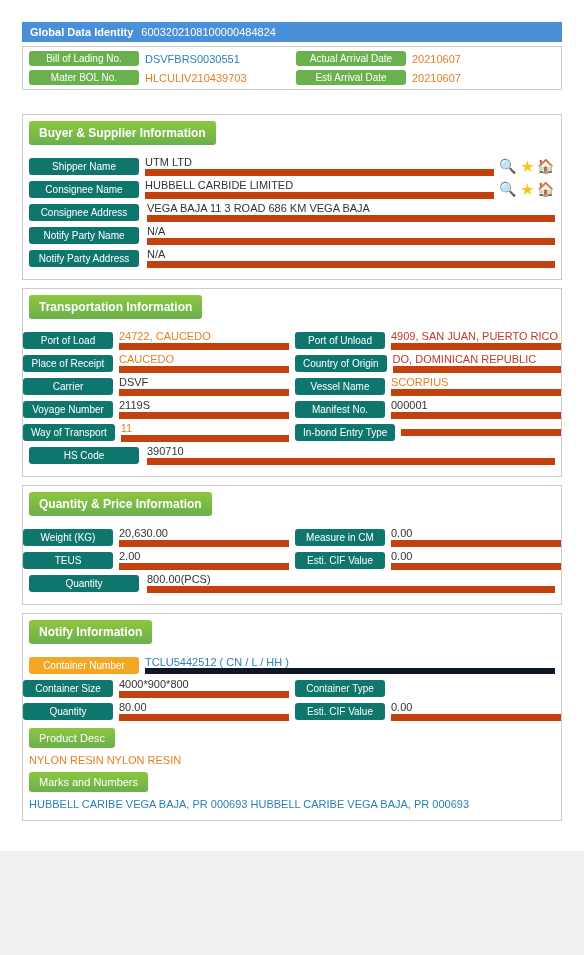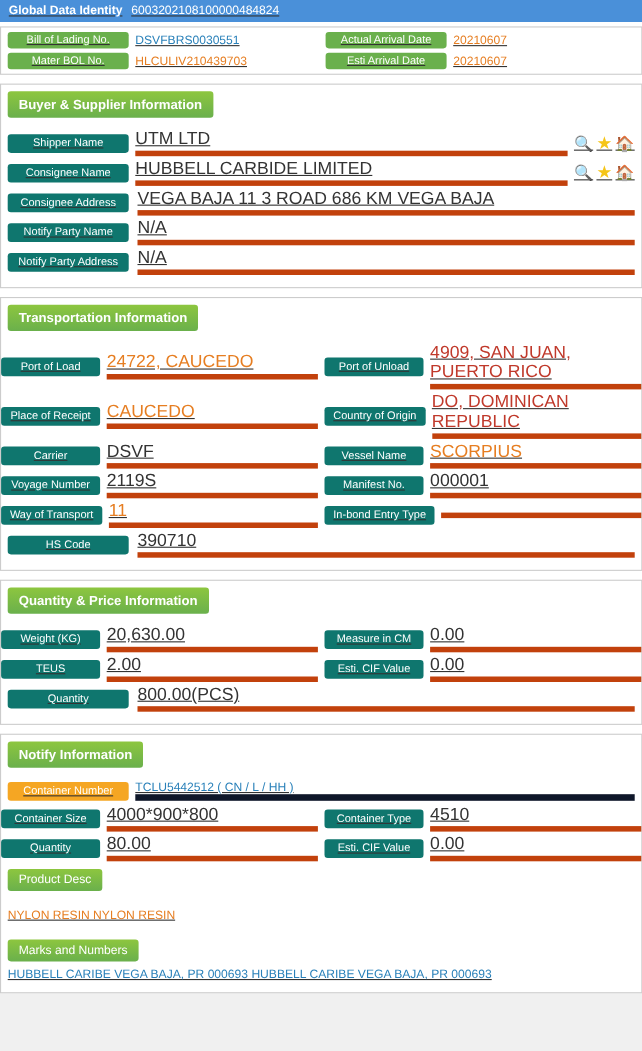--- a/index.html
+++ b/index.html
@@ -6,22 +6,21 @@
     body {
       font-family: Arial, sans-serif;
       font-size: 12px;
       background: #f0f0f0;
       color: #333;
       width: 584px;
     }
     .page-wrapper {
       background: #fff;
       width: 584px;
-      padding: 0;
-      text-decoration: underline;
+      padding: 22px;
     }
 
     
     .global-section {
       background: #4a90d9;
       color: #fff;
       padding: 4px 8px;
       margin-bottom: 4px;
       font-size: 11px;
       display: flex;
@@ -30,21 +29,21 @@
     .global-label {
       font-weight: bold;
       margin-right: 8px;
       white-space: nowrap;
     }
     .global-value { color: #fff; }
 
     .top-fields {
       border: 1px solid #ccc;
       padding: 4px 6px;
-      margin-bottom: 8px;
+      margin-bottom: 24px;
       display: grid;
       grid-template-columns: 1fr 1fr;
       gap: 4px 8px;
     }
     .top-field-row {
       display: flex;
       align-items: center;
       gap: 6px;
     }
     .top-field-label {
@@ -92,23 +91,23 @@
       background: #0f766e;
       color: #fff;
       padding: 3px 8px;
       border-radius: 3px;
       font-size: 10px;
       min-width: 110px;
       text-align: center;
       white-space: nowrap;
     }
     .field-value {
-      font-size: 16px;
+      font-size: 11px;
       color: #333;
-      border-bottom: 5px solid #c2410c;
+      border-bottom: 7px solid #c2410c;
       flex: 1;
       padding-bottom: 1px;
     }
     .field-value.orange { color: #e67e22; }
     .field-value.red { color: #c0392b; }
 
     
     .field-row-double {
       display: grid;
       grid-template-columns: 1fr 1fr;
@@ -173,21 +172,21 @@
       background: linear-gradient(to bottom, #8dc63f, #6ab04c);
       color: #fff;
       border: none;
       padding: 4px 10px;
       border-radius: 3px;
       font-size: 11px;
       cursor: pointer;
       margin: 4px 6px;
     }
     .product-desc-text {
-      margin: 12px 6px;
+      margin: 2px 6px;
       font-size: 11px;
       color: #e67e22;
     }
     .marks-numbers-btn {
       background: linear-gradient(to bottom, #8dc63f, #6ab04c);
       color: #fff;
       border: none;
       padding: 4px 10px;
       border-radius: 3px;
       font-size: 11px;
@@ -389,21 +388,20 @@
     </div>
 
     
     <div class="field-row-double">
       <div class="field-pair">
         <span class="field-label">Container Size</span>
         <span class="field-value">4000*900*800</span>
       </div>
       <div class="field-pair">
         <span class="field-label">Container Type</span>
-        <span class="field-value">4510</span>
       </div>
     </div>
 
     
     <div class="field-row-double">
       <div class="field-pair">
         <span class="field-label">Quantity</span>
         <span class="field-value">80.00</span>
       </div>
       <div class="field-pair">

